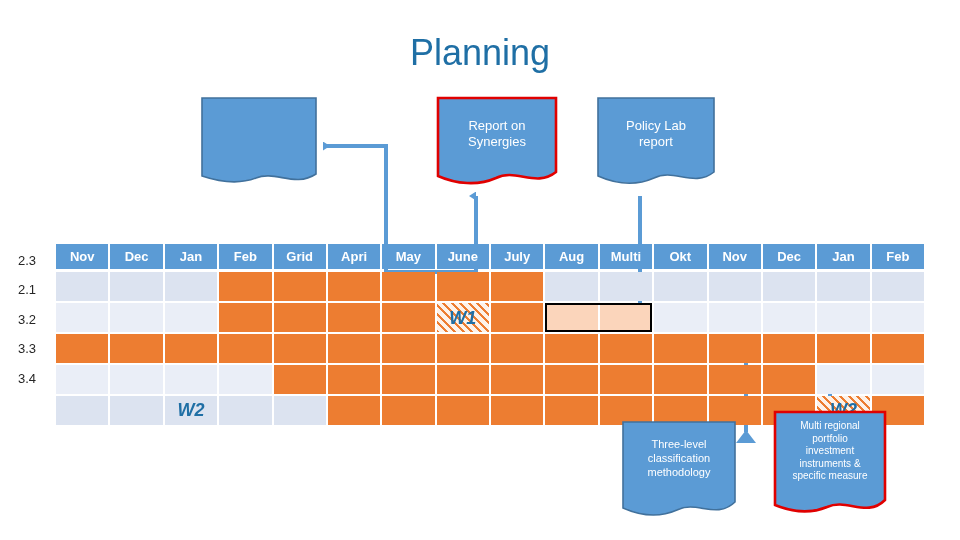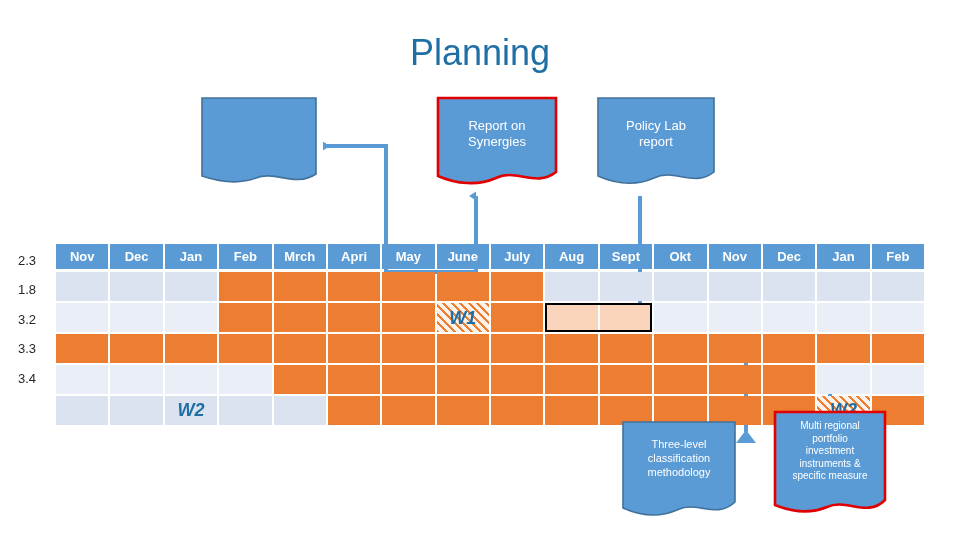--- a/index.html
+++ b/index.html
@@ -149,39 +149,39 @@
     <div class="btxt" style="font-size:13px;padding-top:22px;">
       <div style="white-space:pre-line;">Policy Lab
 report</div>
     </div>
   </div>
 
   <div class="grid">
     <div class="rowlabels">
       <div class="rlbl hdr"></div>
       <div class="rlbl">2.3</div>
-      <div class="rlbl">1.8</div>
+      <div class="rlbl">2.1</div>
       <div class="rlbl">3.2</div>
       <div class="rlbl">3.3</div>
       <div class="rlbl">3.4</div>
     </div>
 
     <div class="cells" id="cells-host">
         <div class="grow head">
           <div class="cell mon">Nov</div>
           <div class="cell mon">Dec</div>
           <div class="cell mon">Jan</div>
           <div class="cell mon">Feb</div>
-          <div class="cell mon">Mrch</div>
+          <div class="cell mon">Grid</div>
           <div class="cell mon">Apri</div>
           <div class="cell mon">May</div>
           <div class="cell mon">June</div>
           <div class="cell mon">July</div>
           <div class="cell mon">Aug</div>
-          <div class="cell mon">Sept</div>
+          <div class="cell mon">Multi</div>
           <div class="cell mon">Okt</div>
           <div class="cell mon">Nov</div>
           <div class="cell mon">Dec</div>
           <div class="cell mon">Jan</div>
           <div class="cell mon">Feb</div>
         </div>
         <div class="grow">
           <div class="cell empty-a"></div>
           <div class="cell empty-a"></div>
           <div class="cell empty-a"></div>

